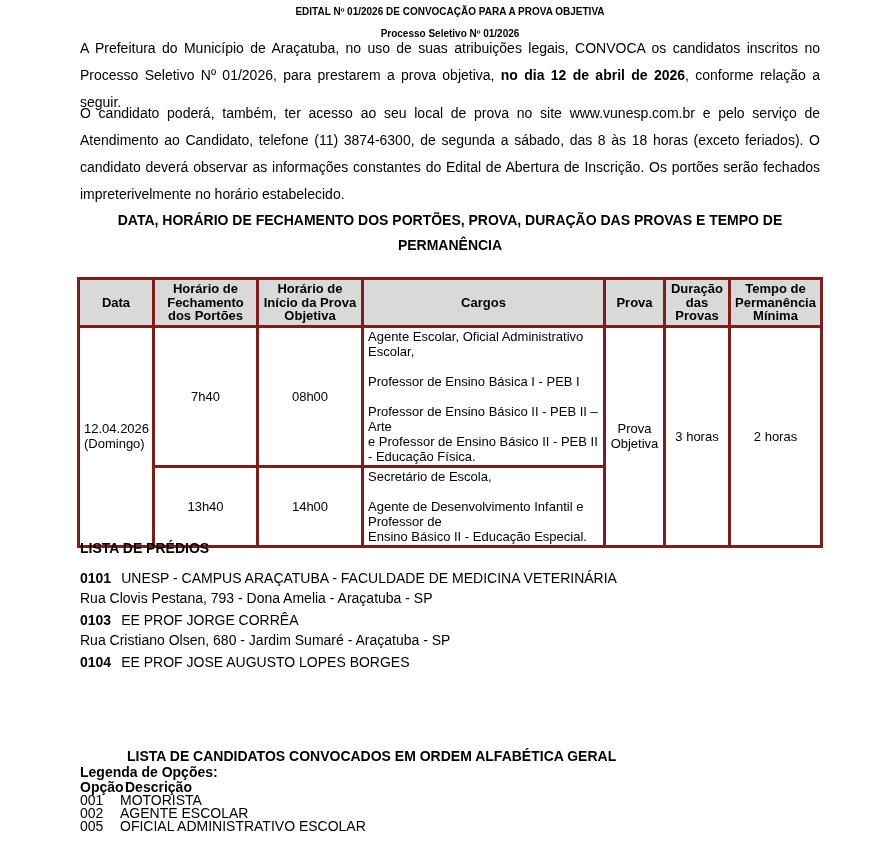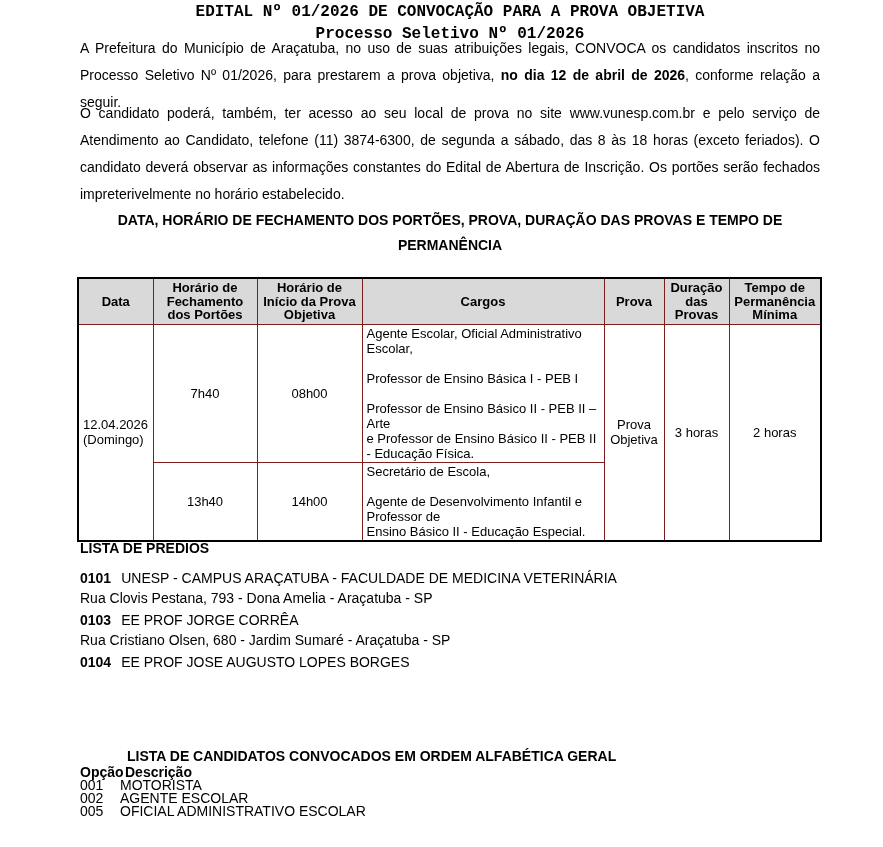--- a/index.html
+++ b/index.html
@@ -10,21 +10,21 @@
     height: 847px;
     background: #ffffff;
     font-family: "Liberation Sans", sans-serif;
     color: #000000;
     overflow: hidden;
   }
   .abs { position: absolute; left: 80px; width: 740px; }
 
   
   .title-block { top: 1px; text-align: center; line-height: 22px; }
-  .title, .subtitle { font-size: 16px; font-weight: bold; font-family: Liberation Mono, monospace; }
+  .title, .subtitle { font-size: 10px; font-weight: bold; }
 
   
   .para { font-size: 14px; line-height: 27px; text-align: justify; }
   .p1 { top: 35px; }
   .p2 { top: 100px; }
 
   
   .section-header {
     top: 208px; text-align: center;
     font-size: 14px; font-weight: bold; line-height: 25px;
@@ -33,21 +33,21 @@
   
   .schedule-wrap { position: absolute; top: 277px; left: 77px; width: 743px; }
   table.schedule {
     border-collapse: collapse;
     width: 743px;
     table-layout: fixed;
     font-size: 13px;
     line-height: 15px;
   }
   table.schedule th, table.schedule td {
-    border: 1px solid #7f1d1d;
+    border: 3px solid #7f1d1d;
     padding: 1px 4px;
     vertical-align: middle;
   }
   table.schedule { border: 2px solid #000000; }
   table.schedule th {
     background: #d9d9d9;
     font-weight: bold;
     text-align: center;
     line-height: 13.5px;
     padding: 2px 2px;
@@ -161,19 +161,20 @@
       <div>Rua Cristiano Olsen, 680 - Jardim Sumaré - Araçatuba - SP</div>
     </div>
 
     <div class="predio">
       <div><span class="predio-code">0104</span><span>EE PROF JOSE AUGUSTO LOPES BORGES</span></div>
     </div>
   </div>
 
   <div class="abs candidatos">
     <div class="block-heading">LISTA DE CANDIDATOS CONVOCADOS EM ORDEM ALFABÉTICA GERAL</div>
+    <div class="legend-label">Legenda de Opções:</div>
     <div class="opt-header"><span class="opt-col">Opção</span><span>Descrição</span></div>
     <div class="opt-row"><span class="opt-code">001</span><span>MOTORISTA</span></div>
     <div class="opt-row"><span class="opt-code">002</span><span>AGENTE ESCOLAR</span></div>
     <div class="opt-row"><span class="opt-code">005</span><span>OFICIAL ADMINISTRATIVO ESCOLAR</span></div>
   </div>
 
 </div>
 
 </body></html>

